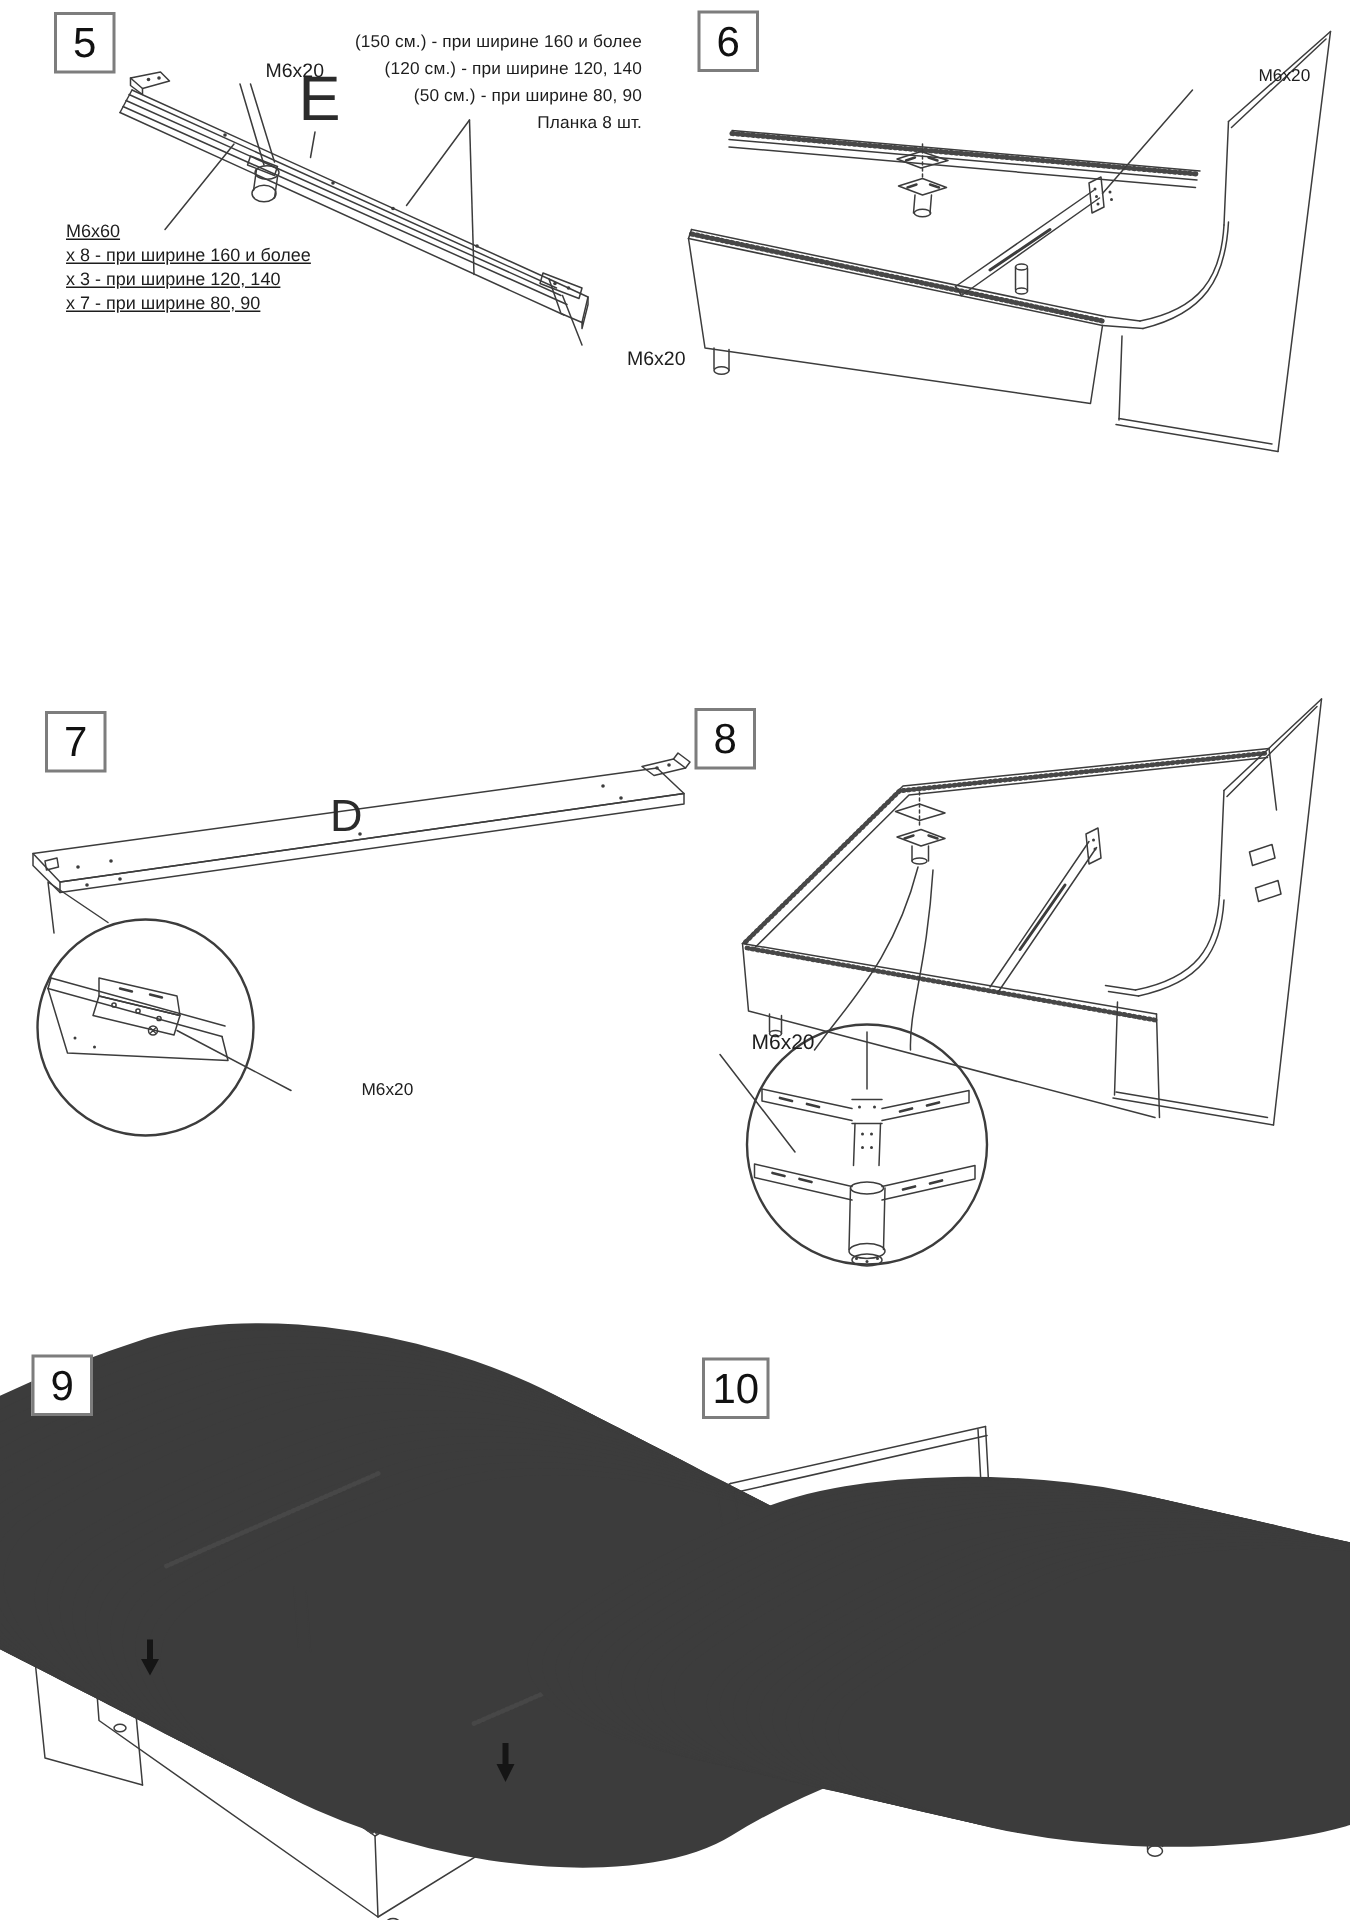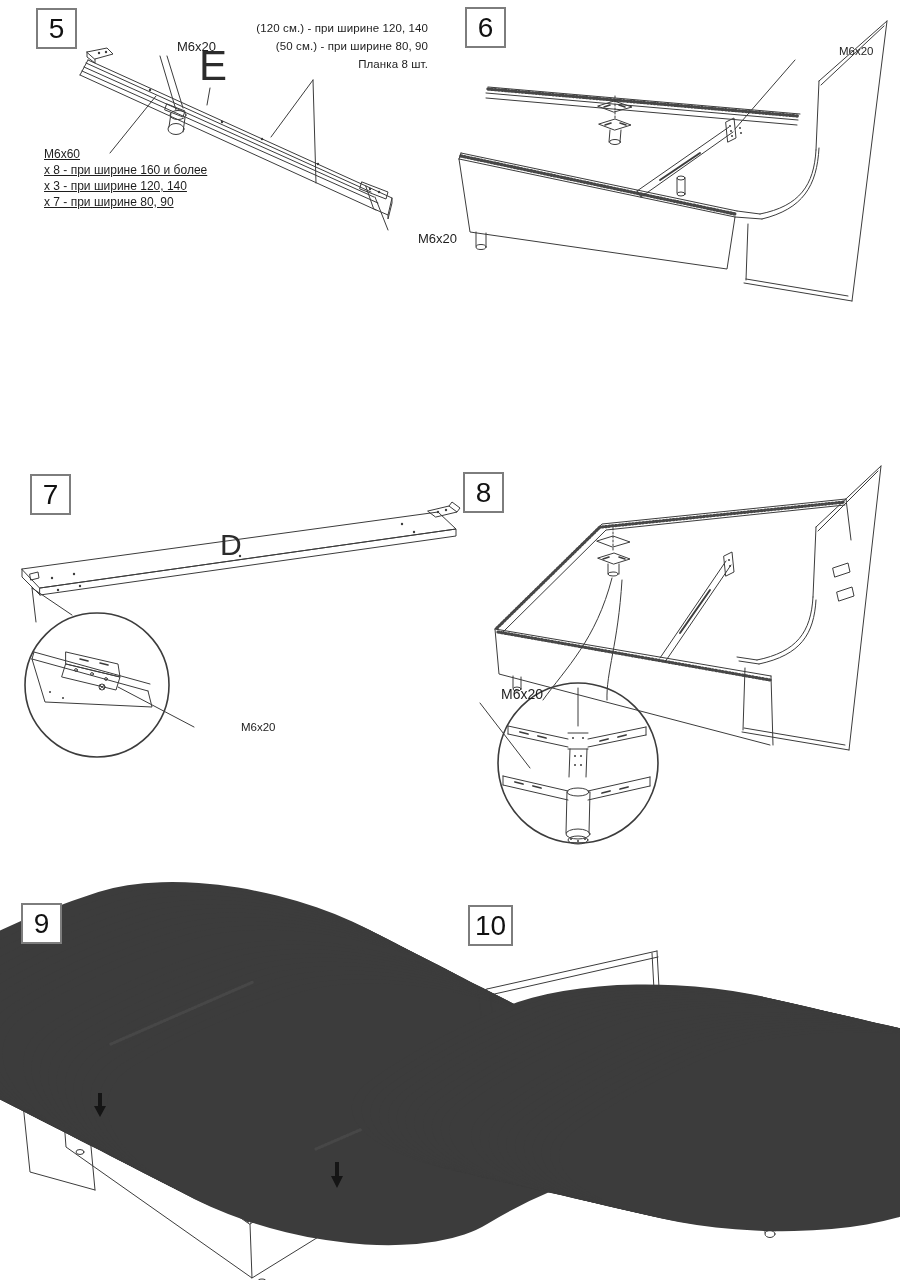--- a/index.html
+++ b/index.html
@@ -402,20 +402,21 @@
 <div class="stepbox" style="left:21px;top:903px;">
       <span>9</span>
     </div>
 <div class="stepbox wide" style="left:468px;top:905px;">
       <span>10</span>
     </div>
 
 <div class="lbl bolt" style="left:129px;top:39px;">M6x20</div>
 <div class="lbl bigletter" style="left:199px;top:40px;">E</div>
 <div class="lbl rublock right" style="left:150px;top:21px;width:278px;">
+  <div>(150 см.) - при ширине 160 и более</div>
   <div>(120 см.) - при ширине 120, 140</div>
   <div>(50 см.) - при ширине 80, 90</div>
   <div>Планка 8 шт.</div>
 </div>
 <div class="lbl leftblock" style="left:44px;top:147px;">
   <div>M6x60</div>
   <div>x 8 - при ширине 160 и более</div>
   <div>x 3 - при ширине 120, 140</div>
   <div>x 7 - при ширине 80, 90</div>
 </div>

